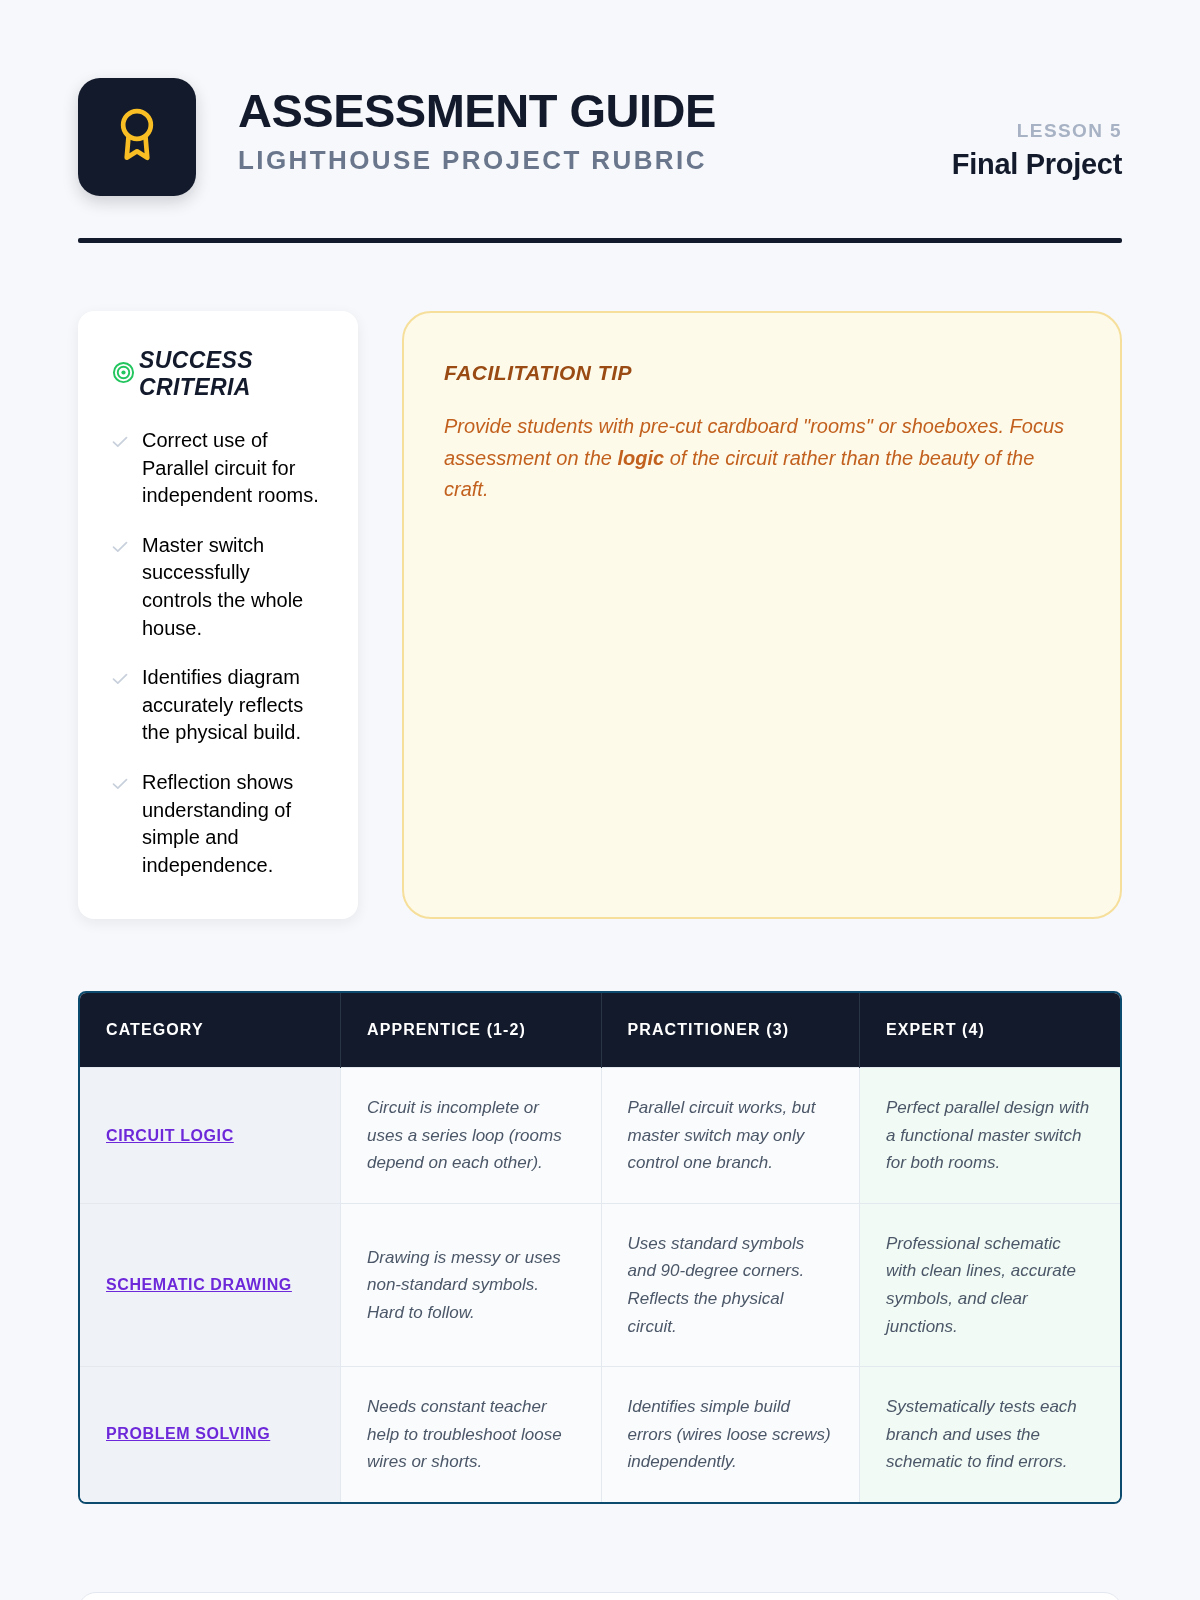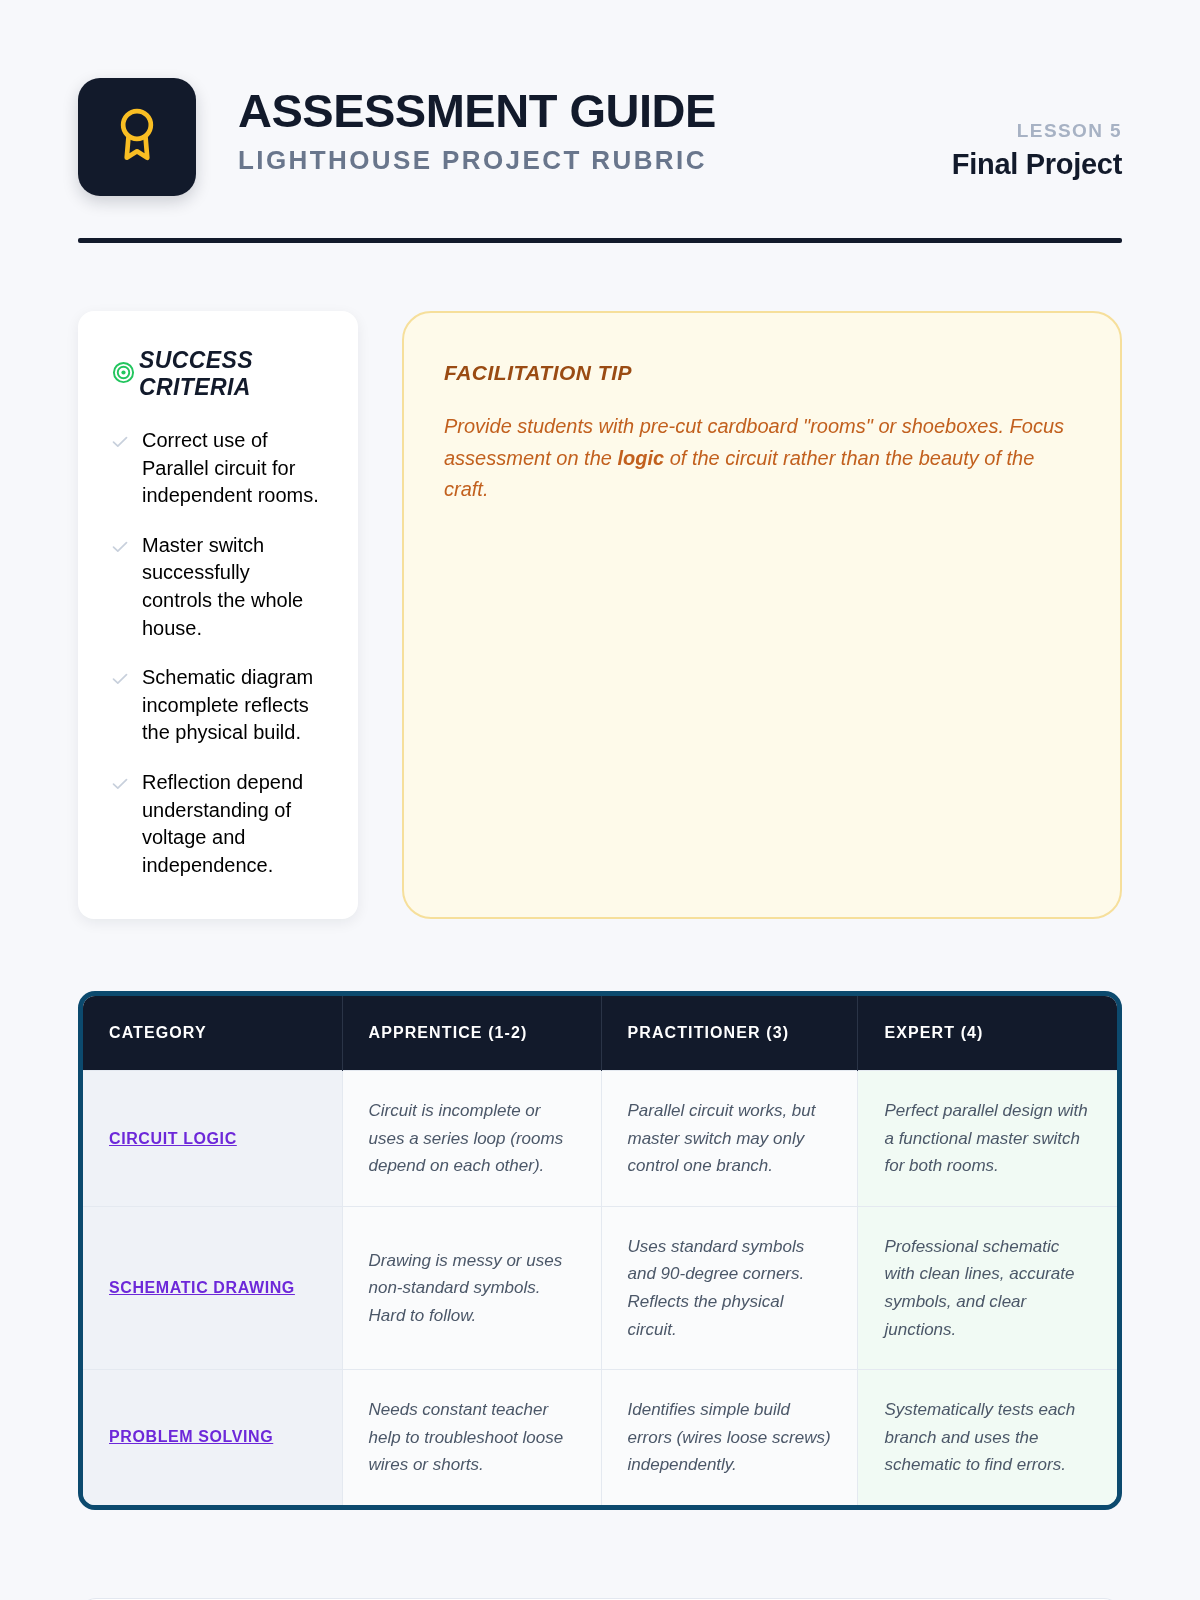--- a/index.html
+++ b/index.html
@@ -170,23 +170,23 @@
     font-size: 20px;
     line-height: 1.58;
     font-style: italic;
     color: #C2601E;
   }
   .tip-body b { font-weight: 800; }
 
   
   .rubric {
     margin-top: 72px;
-    border-radius: 17px;
+    border-radius: 8px;
     overflow: hidden;
-    border: 5px solid #0c4a6e;
+    border: 2px solid #0c4a6e;
     background: #FAFBFC;
   }
 
   .rubric table {
     width: 100%;
     border-collapse: collapse;
     table-layout: fixed;
   }
 
   .rubric thead th {
@@ -301,29 +301,29 @@
             </svg>
           </span>
           <span class="criteria-text">Master switch successfully controls the whole house.</span>
         </li>
         <li class="criteria-item">
           <span class="check-icon">
             <svg width="16" height="12" viewBox="0 0 16 12" fill="none" stroke="currentColor" stroke-width="1.7" stroke-linecap="round" stroke-linejoin="round">
               <path d="M1.5 6.2 L5.8 10.2 L14.5 1.6"></path>
             </svg>
           </span>
-          <span class="criteria-text">Schematic diagram incomplete reflects the physical build.</span>
+          <span class="criteria-text">Identifies diagram accurately reflects the physical build.</span>
         </li>
         <li class="criteria-item">
           <span class="check-icon">
             <svg width="16" height="12" viewBox="0 0 16 12" fill="none" stroke="currentColor" stroke-width="1.7" stroke-linecap="round" stroke-linejoin="round">
               <path d="M1.5 6.2 L5.8 10.2 L14.5 1.6"></path>
             </svg>
           </span>
-          <span class="criteria-text">Reflection depend understanding of voltage and independence.</span>
+          <span class="criteria-text">Reflection shows understanding of simple and independence.</span>
         </li>
       </ul>
     </div>
 
     <div class="card-tip">
       <div class="tip-title">Facilitation Tip</div>
       <div class="tip-body"><span>Provide students with pre-cut cardboard "rooms" or shoeboxes. Focus assessment on the </span><b>logic</b><span> of the circuit rather than the beauty of the craft.</span></div>
     </div>
   </div>
 

